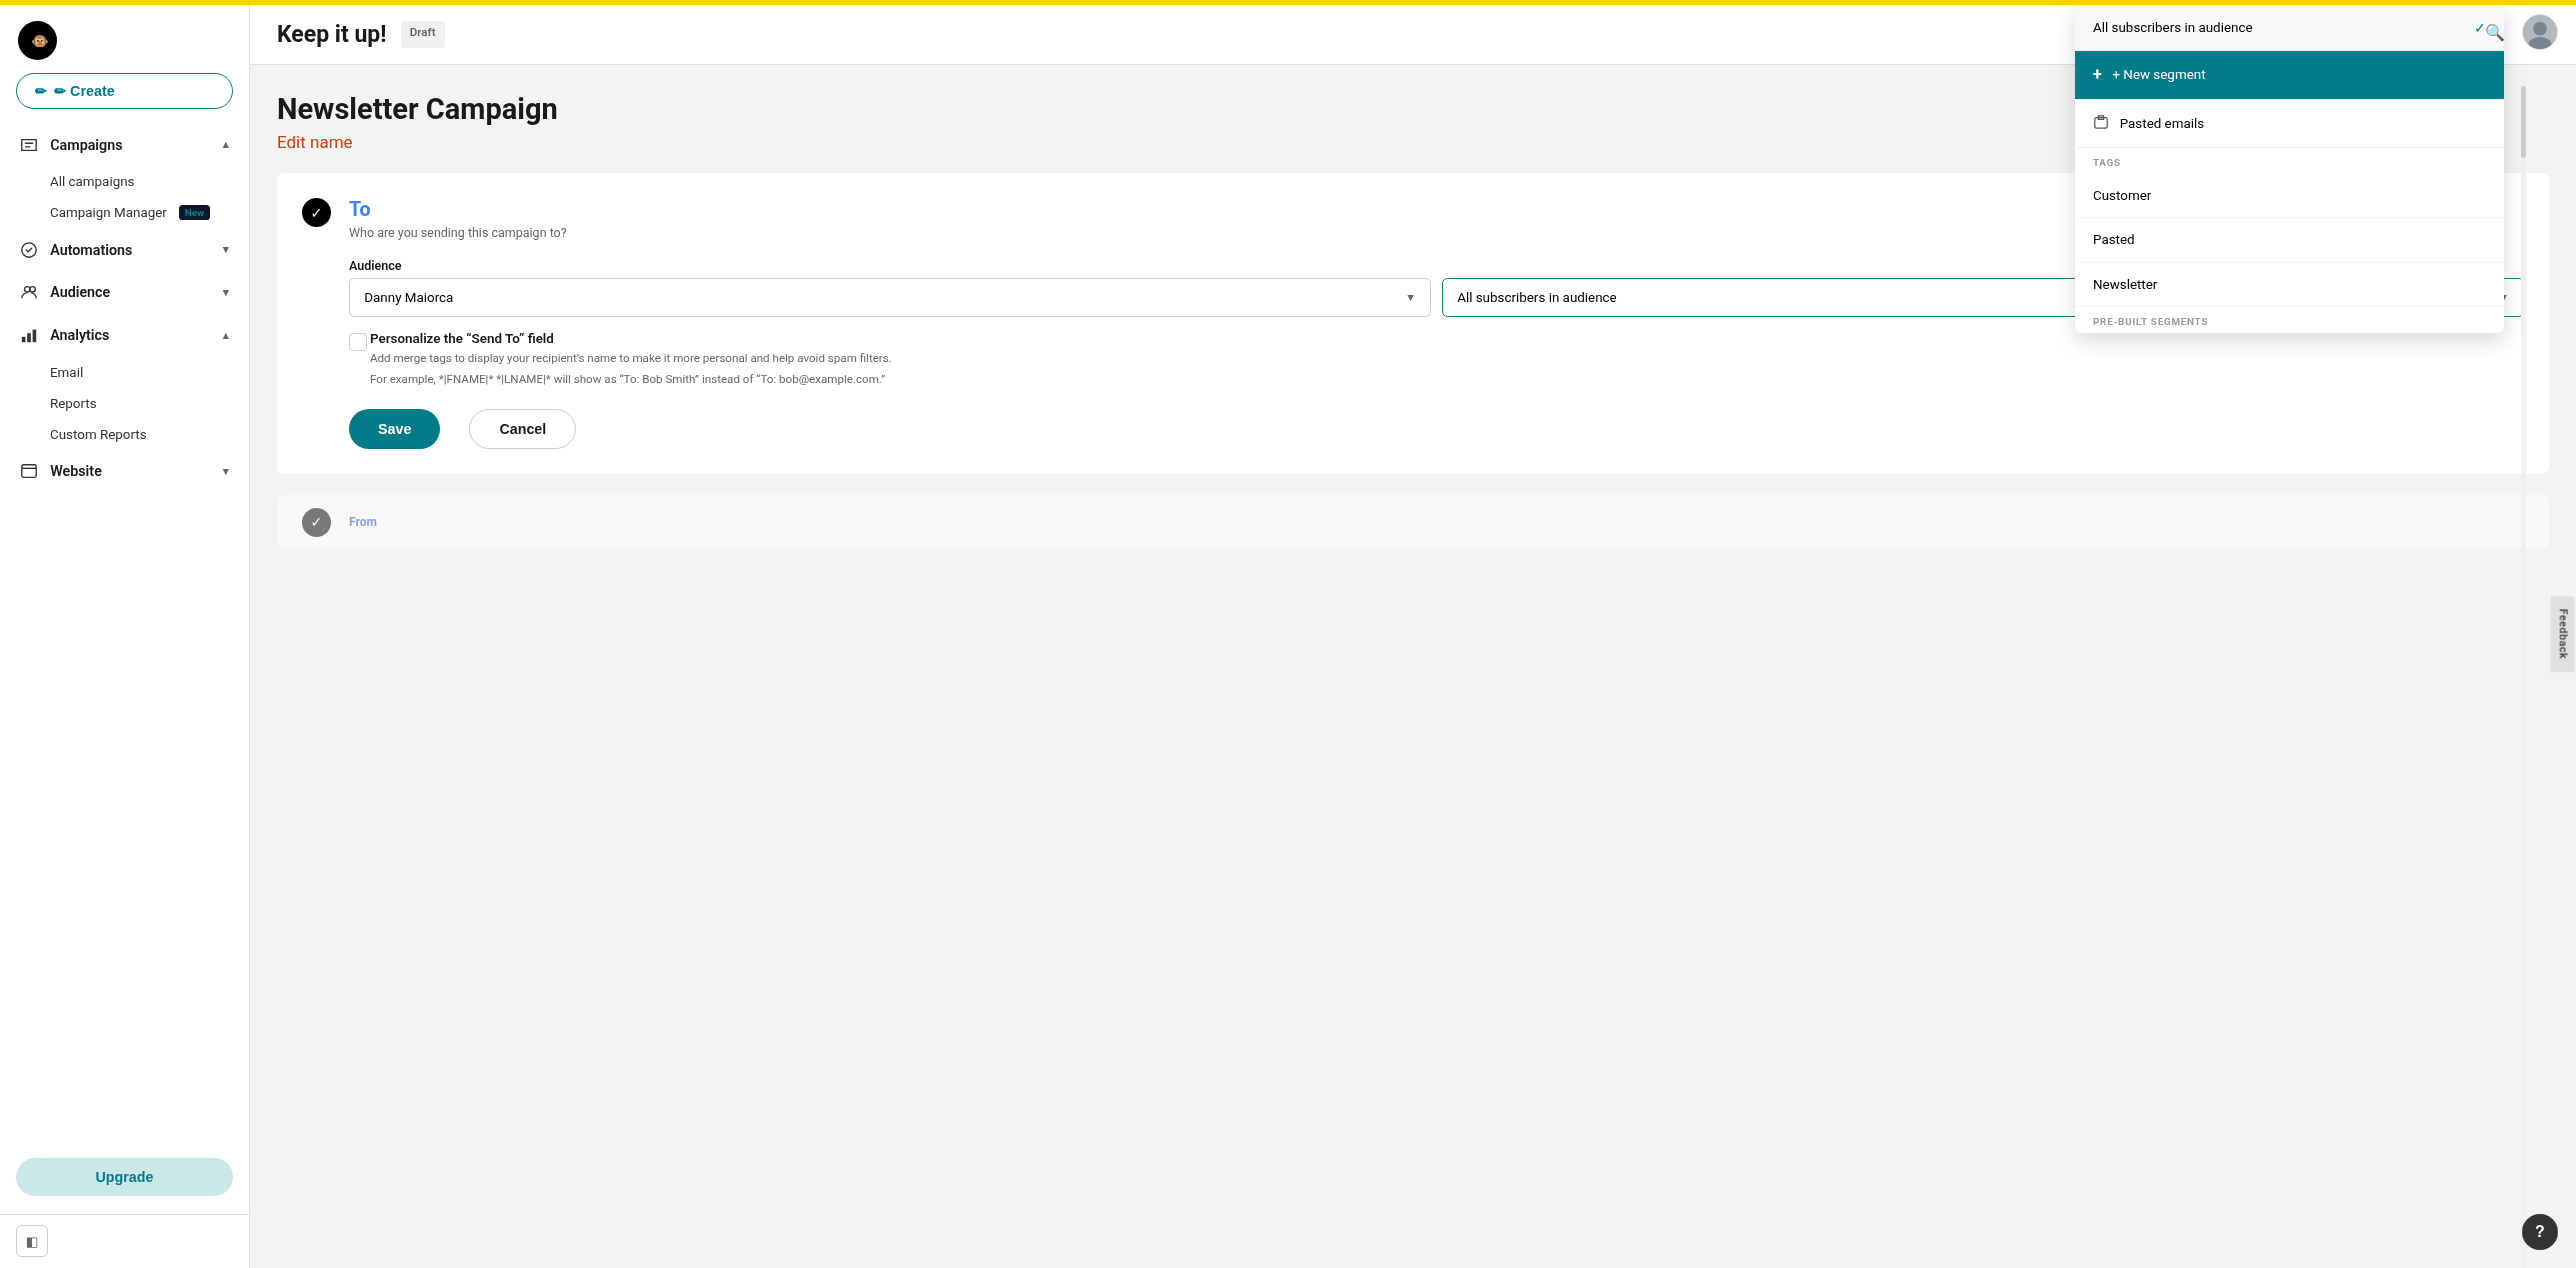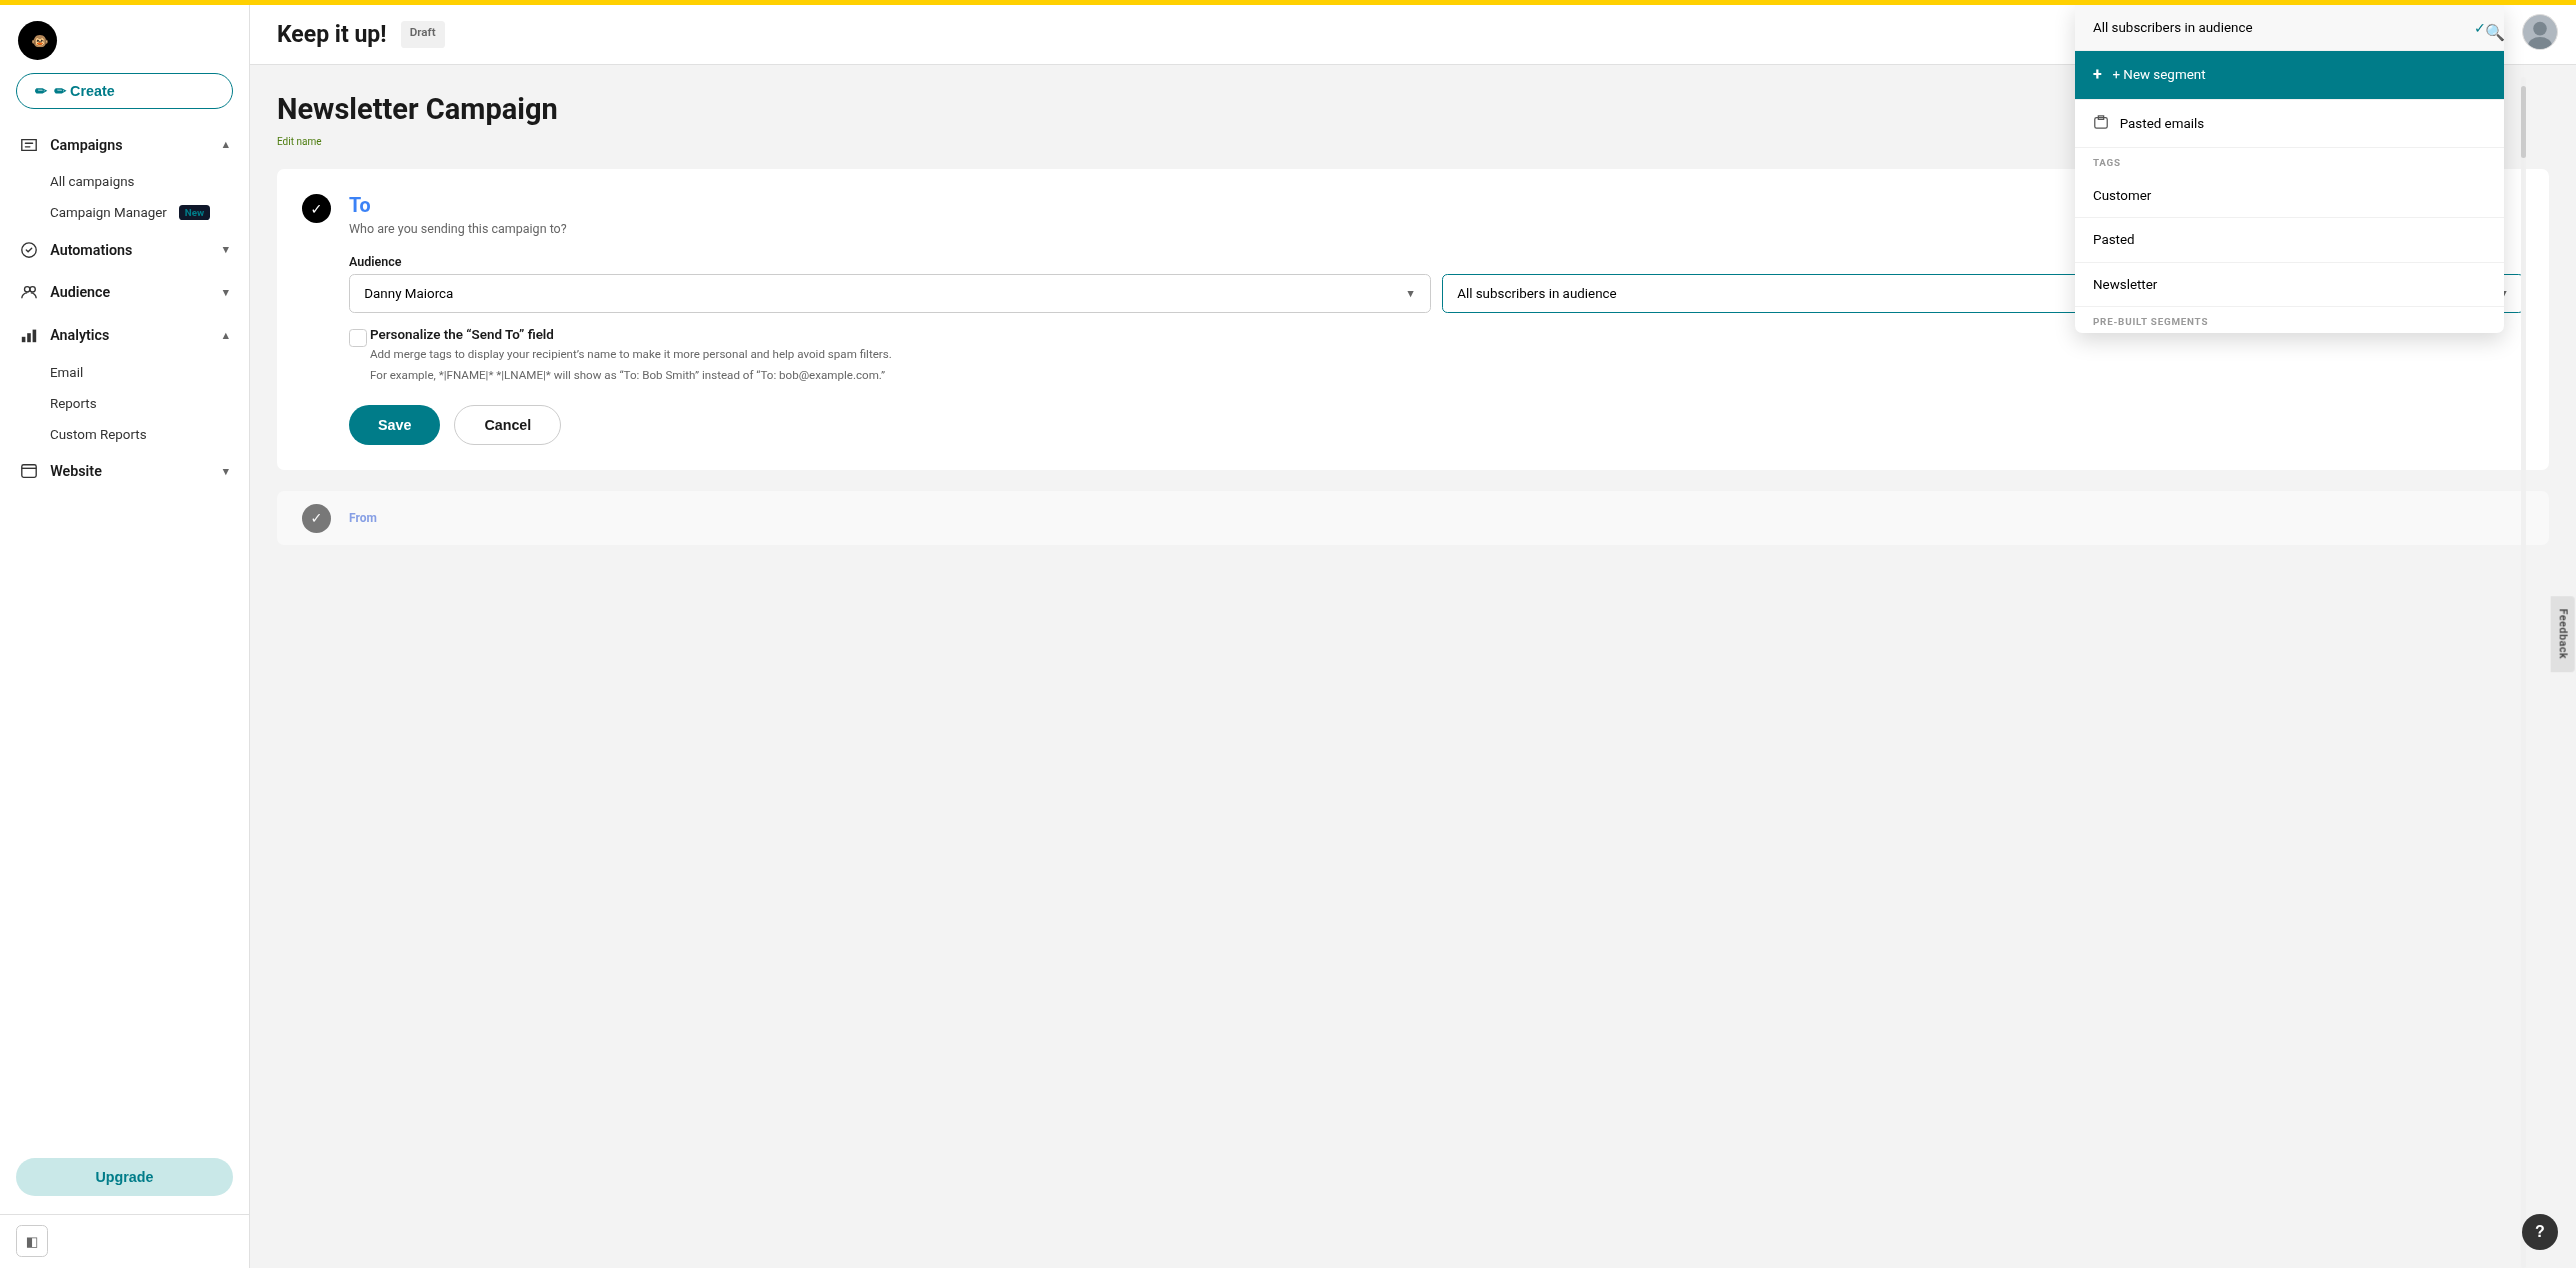--- a/index.html
+++ b/index.html
@@ -185,22 +185,22 @@
     }
 
     .campaign-title {
       font-size: 29px;
       font-weight: 700;
       color: #1a1a1a;
       margin-bottom: 5.4px;
     }
 
     .edit-name-link {
-      font-size: 10px;
-      color: #4d7c0f;
+      font-size: 17px;
+      color: #c2410c;
       cursor: pointer;
       text-decoration: none;
     }
 
     .form-section {
       background: #fff;
       border-radius: 7.2px;
       padding: 25px;
       margin-top: 21.5px;
       display: flex;
@@ -302,21 +302,21 @@
 
     .checkbox-text .sub-text {
       font-size: 11.6px;
       color: #666;
       margin-top: 3.6px;
       line-height: 1.5;
     }
 
     .form-actions {
       display: flex;
-      gap: 14px;
+      gap: 29px;
       margin-top: 21.5px;
     }
 
     .btn-save {
       background: #007c89;
       color: #fff;
       border: none;
       border-radius: 27px;
       font-size: 14.3px;
       font-weight: 600;

